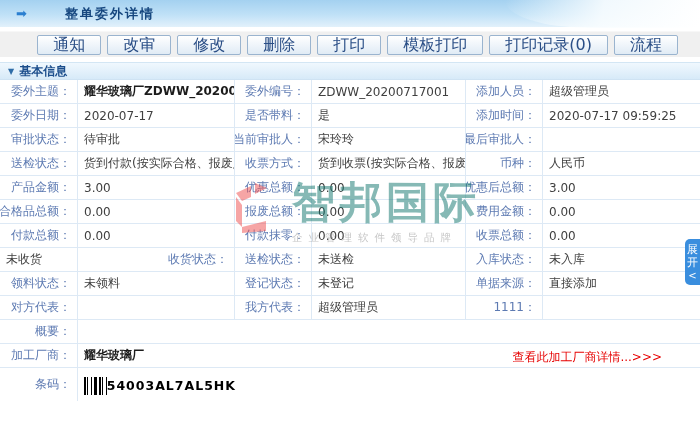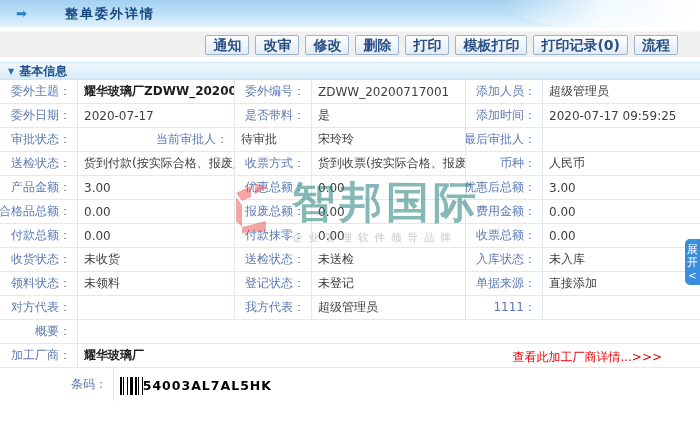--- a/index.html
+++ b/index.html
@@ -13,36 +13,36 @@
   .banner .swoosh { position:absolute; top:0; right:0; width:195px; height:28px;
     background:linear-gradient(100deg, rgba(255,255,255,0) 0%, rgba(249,253,255,.9) 50%, #ffffff 100%);
     border-bottom-left-radius:90px 30px; }
   .banner .ttl { position:absolute; left:16px; top:5px; display:flex; align-items:center; gap:6px; }
   .banner .arrow { color:#2b7fd0; font-size:13px; line-height:16px; }
   .banner .txt { color:#16477f; font-weight:bold; font-size:13px; letter-spacing:2px;margin-left:32px; }
 
   
   .toolbar { margin-top:3px; height:26px; background:#f0f0f0; display:flex; align-items:center;
     justify-content:flex-end; gap:6px; padding-right:22px; border-top:1px solid #f7f7f7; }
-  .btn { font-family:inherit; font-size:14px; color:#2a4e86; background:linear-gradient(#ffffff,#e0ebf5);
-    border:1px solid #9ab4cf; border-radius:2px; padding:2px 7px; line-height:14px; cursor:pointer; white-space:nowrap;font-weight:bold; }
+  .btn { font-family:inherit; font-size:16px; color:#2a4e86; background:linear-gradient(#ffffff,#e0ebf5);
+    border:1px solid #9ab4cf; border-radius:2px; padding:2px 15px; line-height:14px; cursor:pointer; white-space:nowrap; }
 
   
   .section-hd { margin-top:5px; height:18px; background:linear-gradient(#f0f8fe,#d7eaf8);
     border-top:1px solid #d3e6f4; border-bottom:1px solid #cfe3f3; display:flex; align-items:center;
     padding-left:8px; color:#1c4e8c; font-weight:bold; cursor:pointer; }
   .section-hd .tri { font-size:8px; color:#2f6da8; margin-right:5px; }
 
   
   .tbl { width:700px; }
   .row { display:grid; grid-template-columns:78px 157px 77px 154px 77px 1fr;
     height:24px; border-bottom:1px solid #dde9f5; }
   .row.r1222 { grid-template-columns:78px 158px 74px 1fr; }
   .row.wide  { grid-template-columns:78px 1fr; }
-  .row.barcode-row { height:33px; border-bottom:0;padding-left:36px; }
+  .row.barcode-row { height:33px; border-bottom:0; }
   .cell { display:flex; align-items:center; overflow:hidden; white-space:nowrap;
     border-right:1px solid #dde9f5; }
   .row > .cell:last-child { border-right:0; }
   .lbl { justify-content:flex-end; padding-right:6px; color:#5d7ab2; }
   .val { padding-left:6px; color:#404040; position:relative; }
   .bold { font-weight:bold; color:#1c1c1c; }
 
   .vendor-link { position:absolute; right:38px; top:5px; color:#e60000; cursor:pointer; text-decoration:none; }
 
   
@@ -109,22 +109,22 @@
       <div class="cell lbl">委外日期：</div>
       <div class="cell val">2020-07-17</div>
       <div class="cell lbl">是否带料：</div>
       <div class="cell val">是</div>
       <div class="cell lbl">添加时间：</div>
       <div class="cell val">2020-07-17 09:59:25</div>
     </div>
 
     <div class="row">
       <div class="cell lbl">审批状态：</div>
+      <div class="cell val">待审批</div>
       <div class="cell lbl">当前审批人：</div>
-      <div class="cell val">待审批</div>
       <div class="cell val">宋玲玲</div>
       <div class="cell lbl">最后审批人：</div>
       <div class="cell val"></div>
     </div>
 
     <div class="row">
       <div class="cell lbl">送检状态：</div>
       <div class="cell val">货到付款(按实际合格、报废入库数量生成)</div>
       <div class="cell lbl">收票方式：</div>
       <div class="cell val">货到收票(按实际合格、报废入库数量生成)</div>
@@ -153,22 +153,22 @@
     <div class="row">
       <div class="cell lbl">付款总额：</div>
       <div class="cell val">0.00</div>
       <div class="cell lbl">付款抹零：</div>
       <div class="cell val">0.00</div>
       <div class="cell lbl">收票总额：</div>
       <div class="cell val">0.00</div>
     </div>
 
     <div class="row">
+      <div class="cell val">未收货</div>
       <div class="cell lbl">收货状态：</div>
-      <div class="cell val">未收货</div>
       <div class="cell lbl">送检状态：</div>
       <div class="cell val">未送检</div>
       <div class="cell lbl">入库状态：</div>
       <div class="cell val">未入库</div>
     </div>
 
     <div class="row">
       <div class="cell lbl">领料状态：</div>
       <div class="cell val">未领料</div>
       <div class="cell lbl">登记状态：</div>

